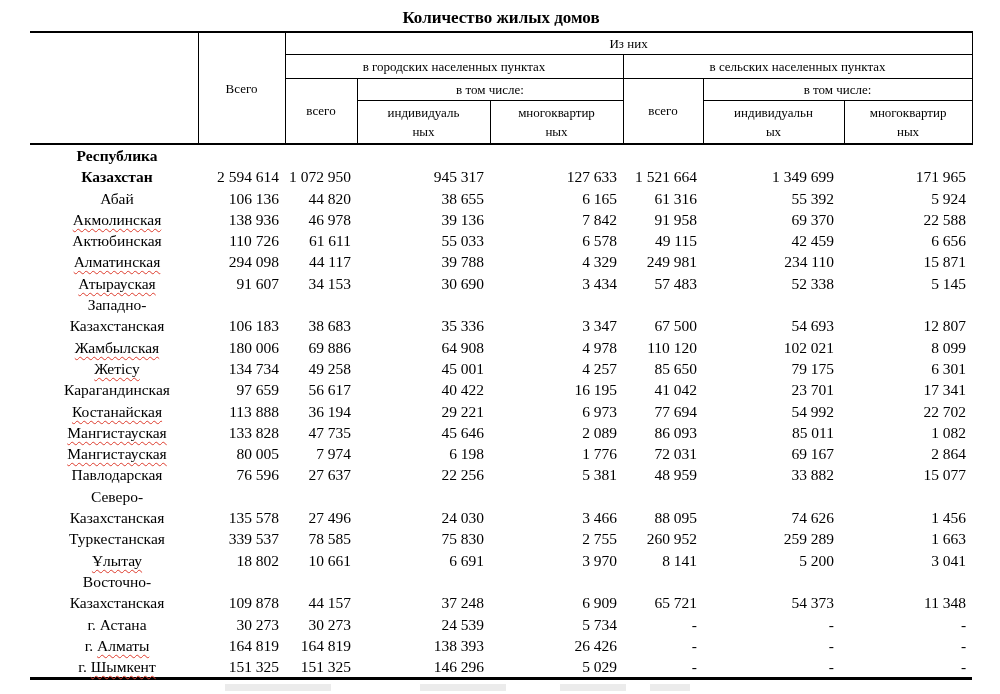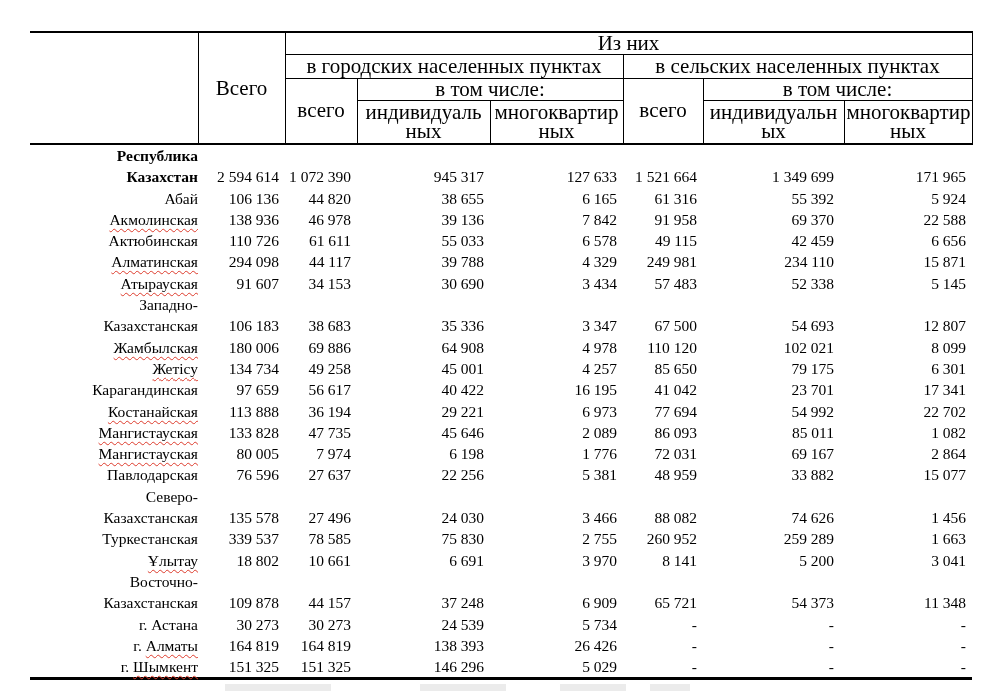--- a/index.html
+++ b/index.html
@@ -14,53 +14,54 @@
     white-space:nowrap;
   }
   table.housing {
     position:absolute; left:30px; top:31px; width:942px;
     border-collapse:collapse; table-layout:fixed;
     border-top:2px solid #000; border-bottom:3px solid #000;
     font-size:15.5px;
   }
   thead td {
     border:1px solid #000; text-align:center; vertical-align:middle;
-    padding:0 2px; font-size:21px; line-height:19px;
+    padding:0 2px; font-size:13px; line-height:19px;
   }
   thead td.no-left { border-left:none; }
   thead td.hb { border-bottom:2px solid #000000; }
   tr.h1 { height:22px; }
   tr.h2 { height:24px; }
   tr.h3 { height:22px; }
   tr.h4 { height:44px;margin-top:42px; }
   .pl { white-space:pre-line; }
   tbody td {
     border:none; text-align:right; padding:0 6px 0 0;
     height:21.3px; line-height:21.3px; white-space:nowrap;
     vertical-align:middle;
   }
-  tbody td.region { text-align:right; padding:0 0 0 6px; }
+  tbody td.region { text-align:center; padding:0 0 0 6px; }
   tbody td:nth-child(7) { padding-right:10px; }
   .b { font-weight:bold; }
   .sq {
     text-decoration-line:underline; text-decoration-style:wavy;
     text-decoration-color:#dd3b2c; text-decoration-thickness:1px;
     text-underline-offset:3px; text-decoration-skip-ink:none;
   }
   .artifact { position:absolute; top:684px; height:7px; background:#ebebeb; }
   .a1 { left:225px; width:106px; }
   .a2 { left:420px; width:86px; }
   .a3 { left:560px; width:66px; }
   .a4 { left:650px; width:40px; }
 </style>
 </head>
 <body>
 
 <div class="page">
 
+  <div class="title">Количество жилых домов</div>
 
   <table class="housing">
     <colgroup>
       <col style="width:168px">
         <col style="width:87px">
         <col style="width:72px">
       <col style="width:133px">
         <col style="width:133px">
         <col style="width:80px">
       <col style="width:141px">
@@ -100,21 +101,21 @@
           <td></td>
           <td></td>
           <td></td>
           <td></td>
           <td></td>
           <td></td>
         </tr>
         <tr>
           <td class="region b"><span class="">Казахстан</span></td>
           <td>2 594 614</td>
-          <td>1 072 390</td>
+          <td>1 072 950</td>
           <td>945 317</td>
           <td>127 633</td>
           <td>1 521 664</td>
           <td>1 349 699</td>
           <td>171 965</td>
         </tr>
         <tr>
           <td class="region"><span class="">Абай</span></td>
           <td>106 136</td>
           <td>44 820</td>
@@ -263,21 +264,21 @@
           <td></td>
           <td></td>
           <td></td>
         </tr>
         <tr>
           <td class="region"><span class="">Казахстанская</span></td>
           <td>135 578</td>
           <td>27 496</td>
           <td>24 030</td>
           <td>3 466</td>
-          <td>88 082</td>
+          <td>88 095</td>
           <td>74 626</td>
           <td>1 456</td>
         </tr>
         <tr>
           <td class="region"><span class="">Туркестанская</span></td>
           <td>339 537</td>
           <td>78 585</td>
           <td>75 830</td>
           <td>2 755</td>
           <td>260 952</td>

